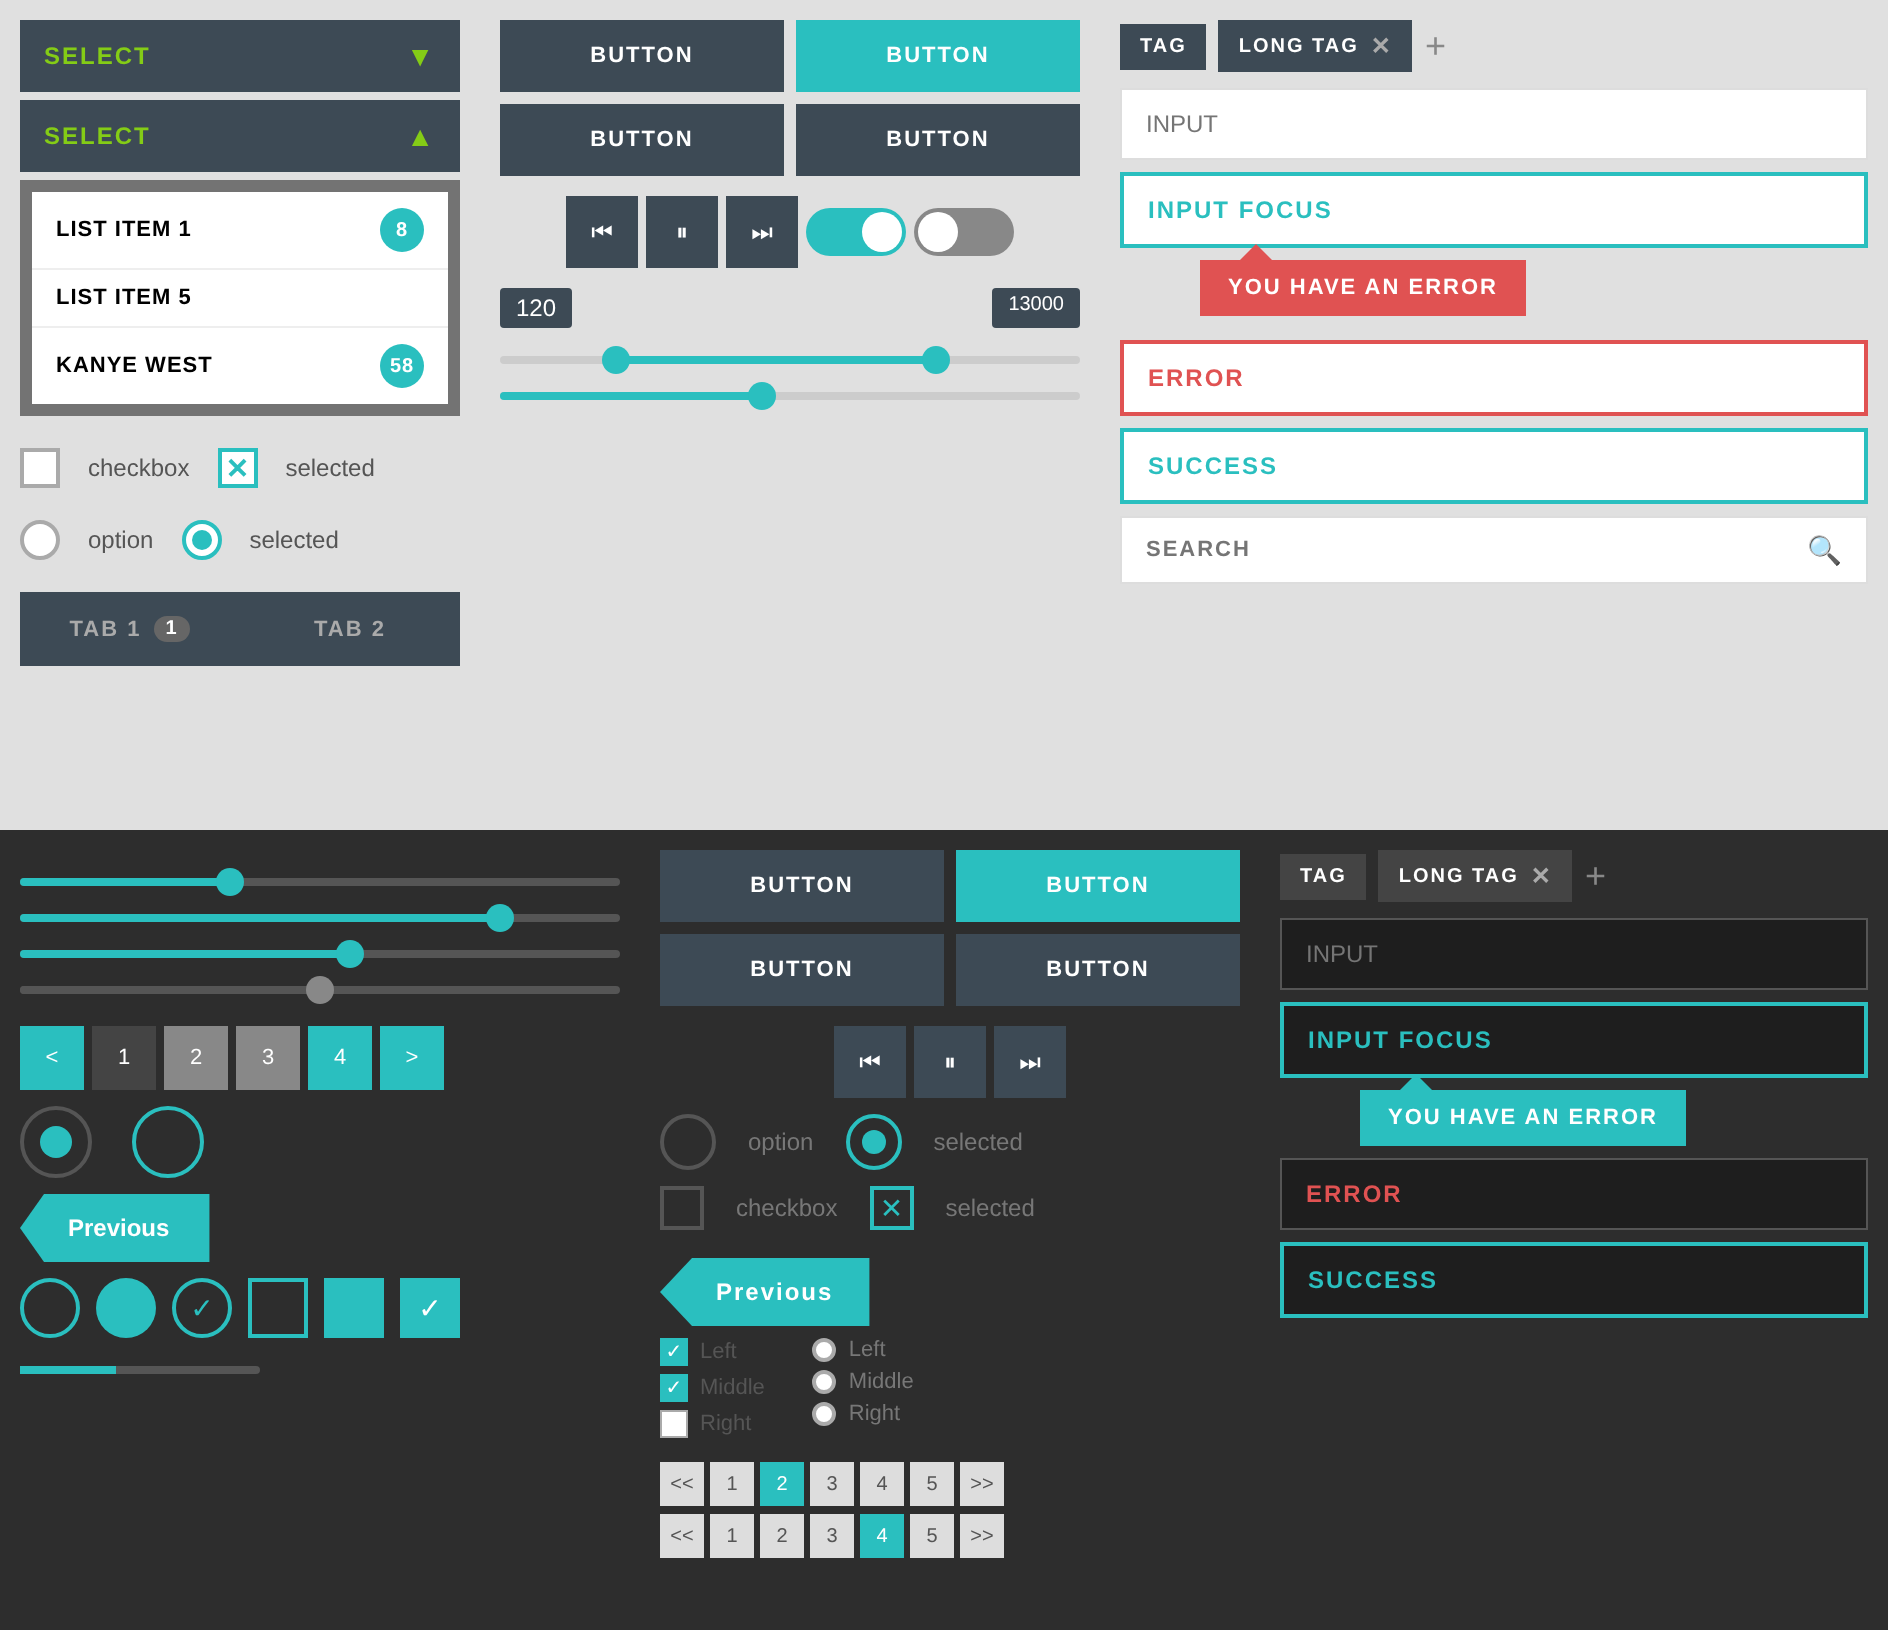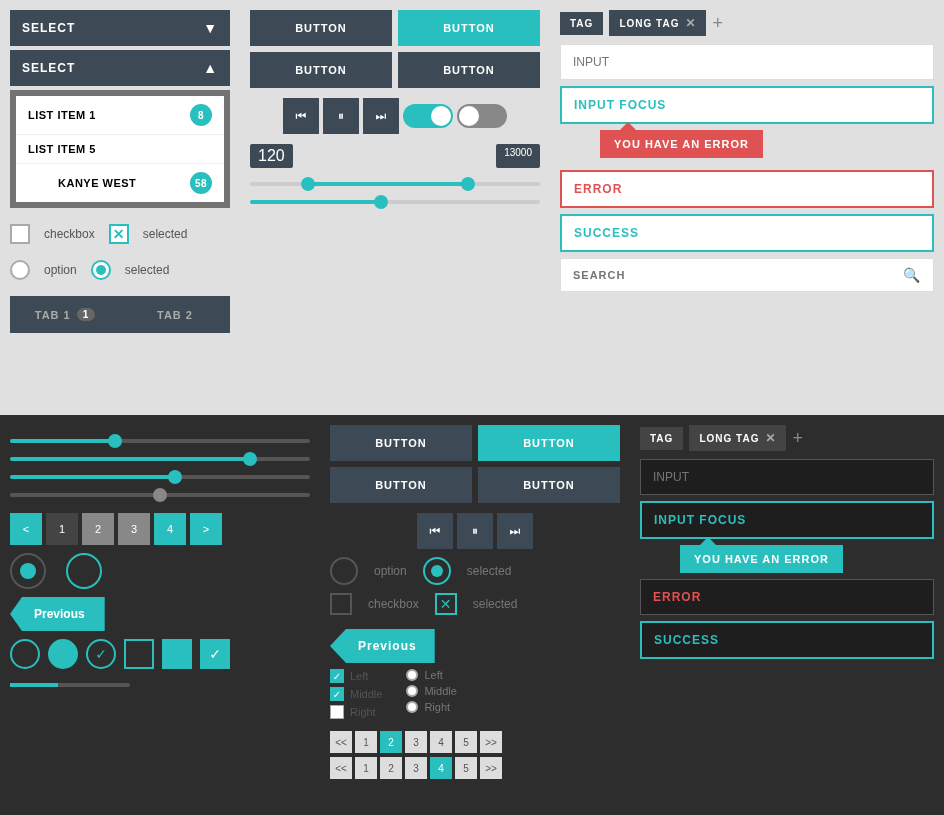--- a/index.html
+++ b/index.html
@@ -22,21 +22,21 @@
     }
 
     
     .col-left { width: 240px; padding: 10px; }
     .col-mid { width: 310px; padding: 10px; }
     .col-right { flex: 1; padding: 10px; }
 
     
     .select-box {
       background: #3d4a55;
-      color: #ffffff;
+      color: #84cc16;
       font-size: 12px;
       font-weight: bold;
       letter-spacing: 1px;
       padding: 10px 12px;
       display: flex;
       justify-content: space-between;
       align-items: center;
       margin-bottom: 4px;
       cursor: pointer;
     }
@@ -52,21 +52,21 @@
       display: flex;
       justify-content: space-between;
       align-items: center;
       padding: 8px 12px;
       font-size: 11px;
       font-weight: bold;
       letter-spacing: 0.5px;
       border-bottom: 1px solid #eee;
       cursor: pointer;
     }
-    .list-item:last-child { border-bottom: none; margin-left: 30px; }
+    .list-item:last-child { border-bottom: none; }
     .list-item.active { background: #2abfbf; color: white; }
     .list-item.active .badge { background: white; color: #2abfbf; }
     .list-item .badge {
       background: #2abfbf;
       color: white;
       border-radius: 50%;
       width: 22px;
       height: 22px;
       display: flex;
       align-items: center;
@@ -584,21 +584,21 @@
       <div class="toggle toggle-on">
         <div class="toggle-knob"></div>
       </div>
       <div class="toggle toggle-off">
         <div class="toggle-knob"></div>
       </div>
     </div>
 
     <div style="margin: 10px 0;">
       <div style="display:flex; justify-content:space-between; margin-bottom:4px;">
-        <div style="background:#3d4a55;color:white;font-size:16px;padding:3px 8px;border-radius:2px;">120</div>
+        <div style="background:#3d4a55;color:white;font-size:12px;padding:3px 8px;border-radius:2px;">120</div>
         <div style="background:#3d4a55;color:white;font-size:10px;padding:3px 8px;border-radius:2px;">13000</div>
       </div>
       <div class="slider-track" style="background:#ccc;">
         <div style="position:absolute;left:20%;right:25%;top:0;height:100%;background:#2abfbf;"></div>
         <div class="slider-thumb" style="left:20%;"></div>
         <div class="slider-thumb" style="left:75%;"></div>
       </div>
     </div>
 
     <div class="slider-container">

